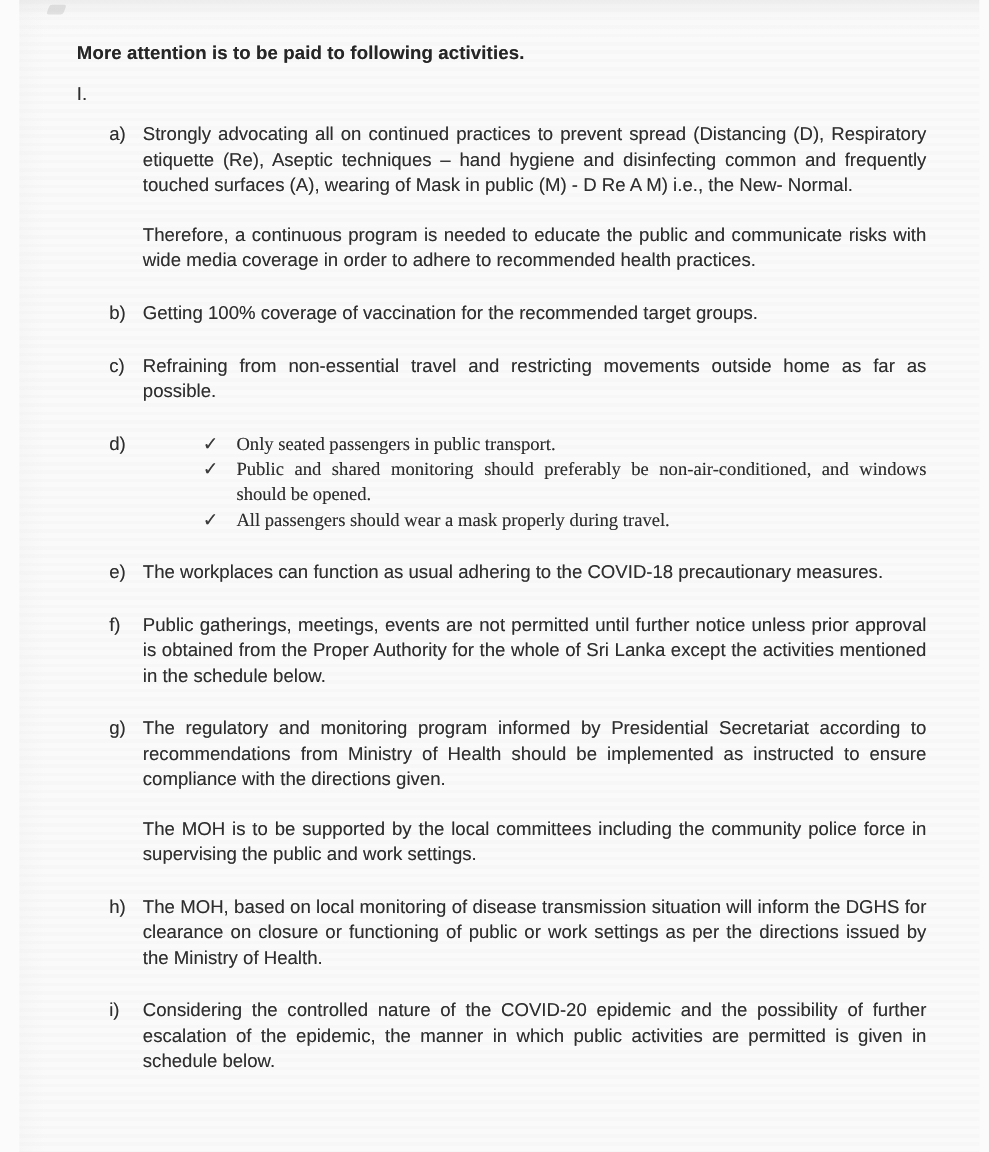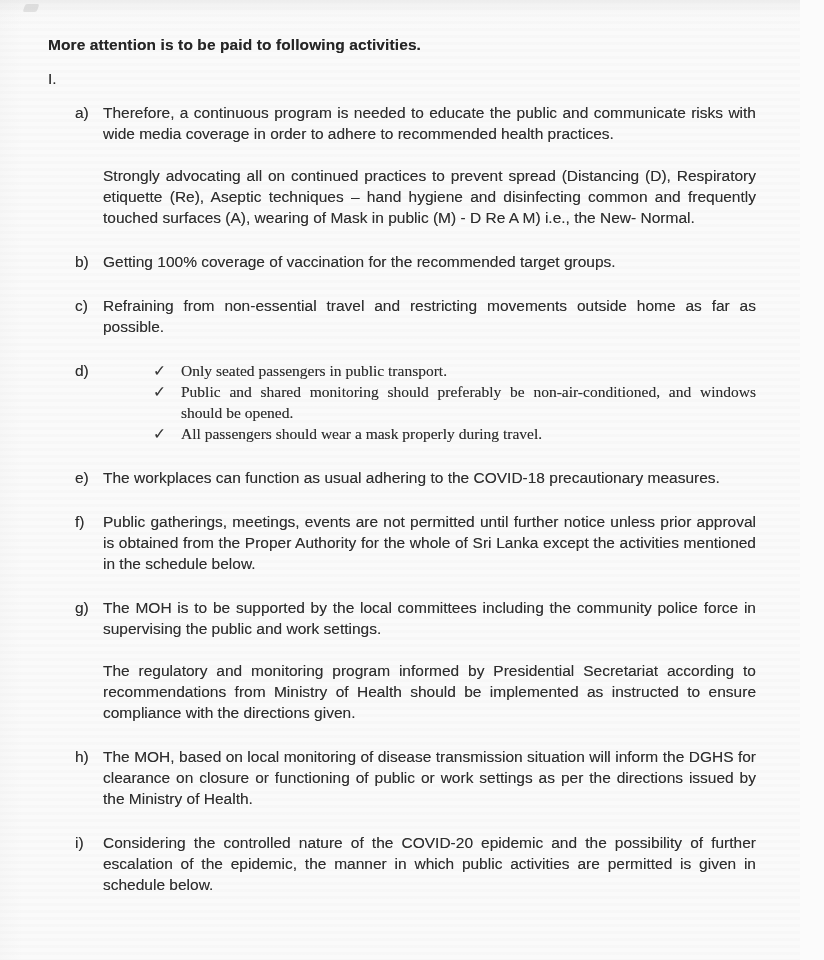--- a/index.html
+++ b/index.html
@@ -19,20 +19,21 @@
     height: 960px;
     box-sizing: border-box;
     padding: 36px 44px 0 48px;
     color: #2e2e2e;
     
     background:
       linear-gradient(180deg, rgba(210,210,210,0.28) 0px, rgba(240,240,240,0.12) 14px, rgba(251,251,251,0) 30px),
       linear-gradient(90deg, rgba(235,235,235,0.25) 0px, rgba(251,251,251,0) 22px),
       repeating-linear-gradient(180deg, rgba(0,0,0,0.012) 0px, rgba(0,0,0,0.012) 3px, rgba(255,255,255,0.015) 3px, rgba(255,255,255,0.015) 7px),
       #fafafa;
+    margin-left: 16px;
   }
   .scan-artifact {
     position: absolute;
     top: 4px;
     left: 24px;
     width: 14px;
     height: 8px;
     background: rgba(120,120,120,0.18);
     border-radius: 2px;
     transform: skewX(-20deg);
@@ -104,22 +105,22 @@
 <body>
 
 <div class="page">
   <div class="scan-artifact"></div>
   <div class="heading">More attention is to be paid to following activities.</div>
   <div class="roman">I.</div>
   <ol class="items" id="activity-list">
   <li class="item">
     <span class="label">a)</span>
     <div class="body">
+          <p class="para">Strongly advocating all on continued practices to prevent spread (Distancing (D), Respiratory etiquette (Re), Aseptic techniques – hand hygiene and disinfecting common and frequently touched surfaces (A), wearing of Mask in public (M)  - D Re A M) i.e., the New- Normal.</p>
           <p class="para">Therefore, a continuous program is needed to educate the public and communicate risks with wide media coverage in order to adhere to recommended health practices.</p>
-          <p class="para">Strongly advocating all on continued practices to prevent spread (Distancing (D), Respiratory etiquette (Re), Aseptic techniques – hand hygiene and disinfecting common and frequently touched surfaces (A), wearing of Mask in public (M)  - D Re A M) i.e., the New- Normal.</p>
         </div>
   </li>
 
   <li class="item">
     <span class="label">b)</span>
     <div class="body">
           <p class="para">Getting 100% coverage of vaccination for the recommended target groups.</p>
         </div>
   </li>
 
@@ -160,22 +161,22 @@
   <li class="item">
     <span class="label">f)</span>
     <div class="body">
           <p class="para">Public gatherings, meetings, events are not permitted until further notice unless prior approval is obtained from the Proper Authority for the whole of Sri Lanka except the activities mentioned in the schedule below.</p>
         </div>
   </li>
 
   <li class="item">
     <span class="label">g)</span>
     <div class="body">
+          <p class="para">The regulatory and monitoring program informed by Presidential Secretariat according to recommendations from Ministry of Health should be implemented as instructed to ensure compliance with the directions given.</p>
           <p class="para">The MOH is to be supported by the local committees including the community police force in supervising the public and work settings.</p>
-          <p class="para">The regulatory and monitoring program informed by Presidential Secretariat according to recommendations from Ministry of Health should be implemented as instructed to ensure compliance with the directions given.</p>
         </div>
   </li>
 
   <li class="item">
     <span class="label">h)</span>
     <div class="body">
           <p class="para">The MOH, based on local monitoring of disease transmission situation will inform the DGHS for clearance on closure or functioning of public or work settings as per the directions issued by the Ministry of Health.</p>
         </div>
   </li>
 

